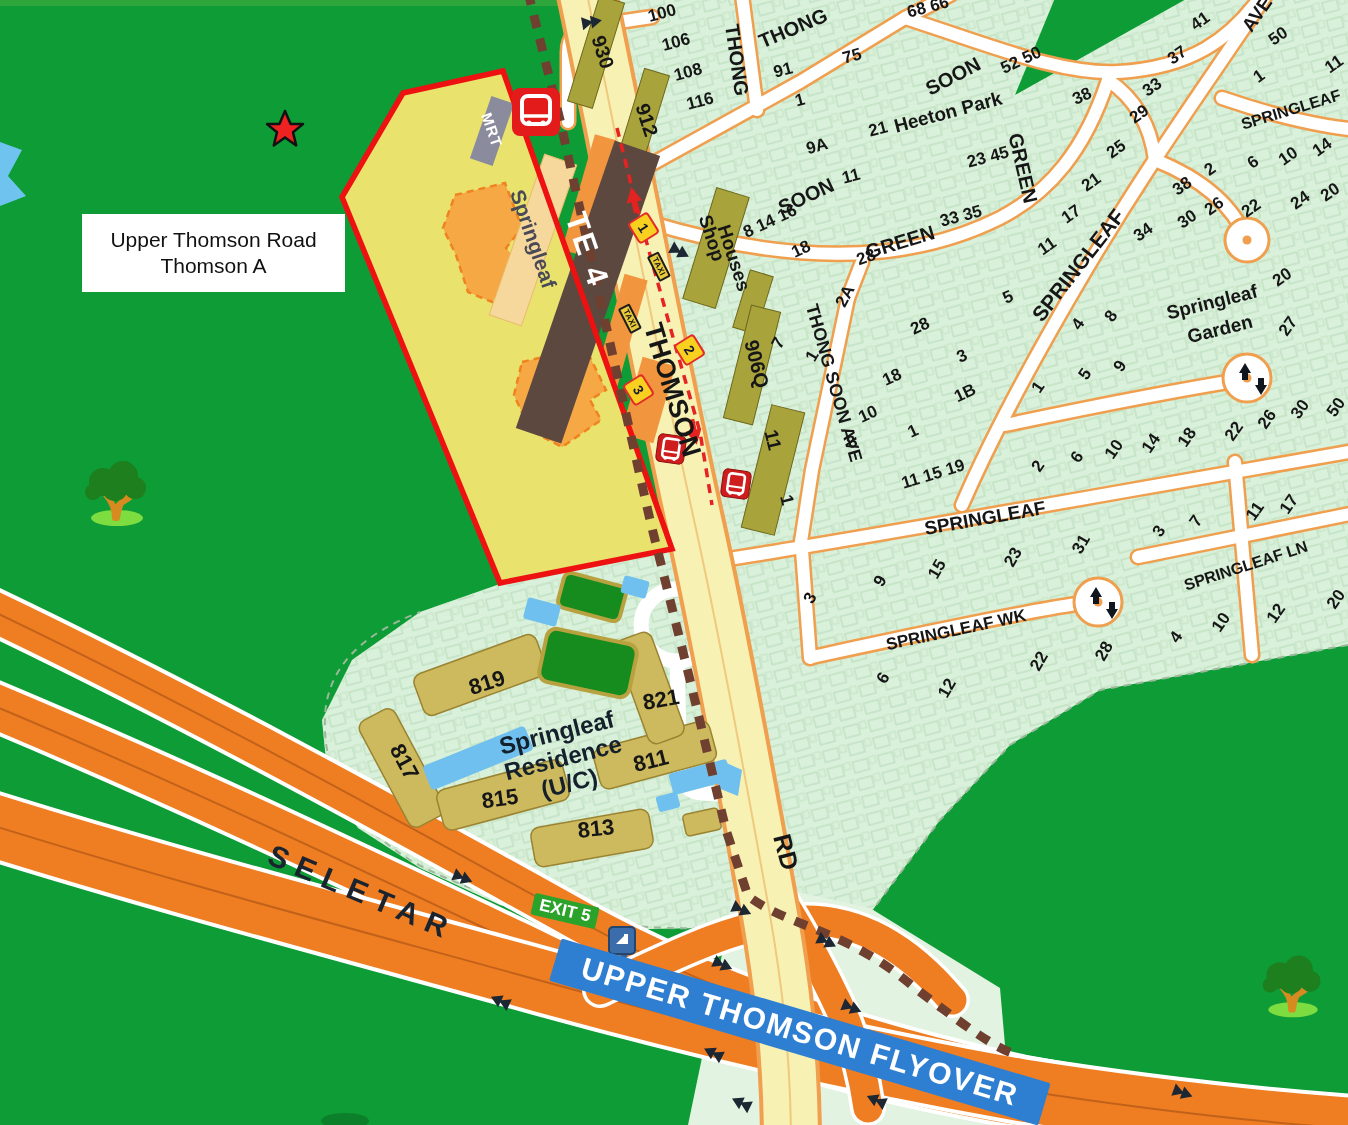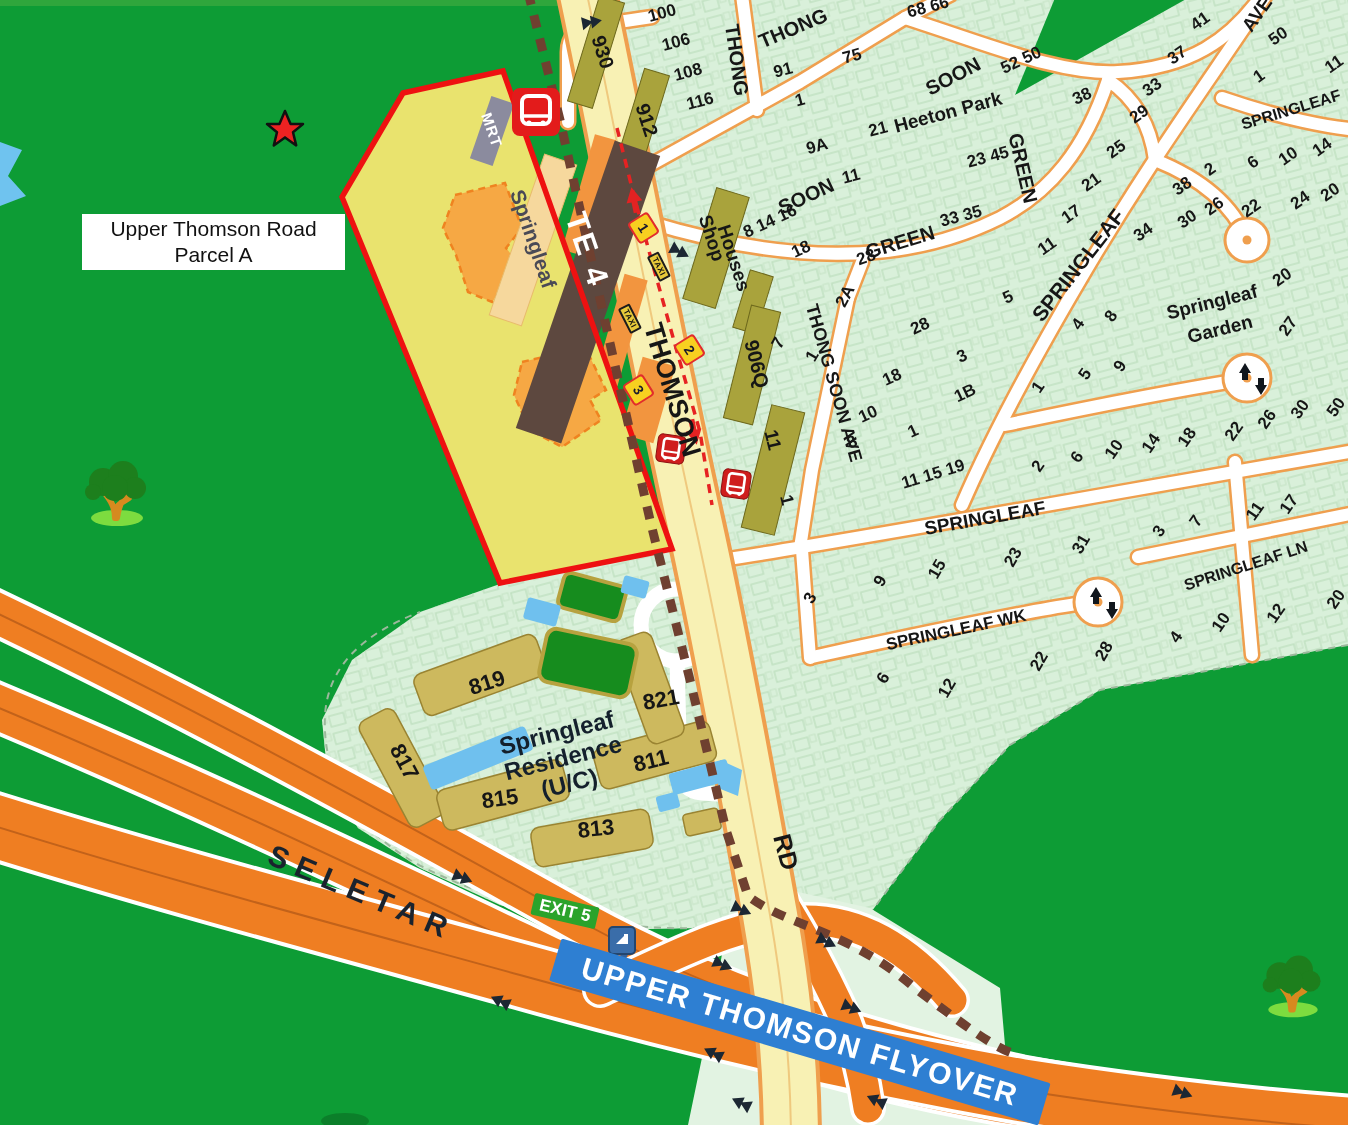--- a/index.html
+++ b/index.html
@@ -1,21 +1,21 @@
 <!DOCTYPE html>
 <html><head>
 <meta charset="utf-8">
 <style>
   html,body{margin:0;padding:0;background:#222;}
   #map{position:relative;width:1348px;height:1125px;overflow:hidden;
        font-family:"Liberation Sans",sans-serif;background:#0d9c35;}
   #base{position:absolute;left:0;top:0;}
   .ml{position:absolute;font-weight:700;color:#161616;white-space:pre;
       transform-origin:center center;line-height:1;}
-  .legend{position:absolute;left:82px;top:214px;width:263px;height:56px;background:#ffffff;
+  .legend{position:absolute;left:82px;top:214px;width:263px;height:78px;background:#ffffff;
           display:flex;flex-direction:column;justify-content:center;align-items:center;
           font-size:21px;color:#111;line-height:1.25;font-weight:400;}
   .rot{position:absolute;transform-origin:center center;white-space:nowrap;}
   .mrt-tag{color:#ffffff;font-weight:700;font-size:15px;letter-spacing:1px;}
   .stn-name{color:#4a4a56;font-weight:700;font-size:21px;}
   .stn-code{color:#ffffff;font-weight:700;font-size:31px;letter-spacing:3px;}
   .seletar{color:#1a232e;font-weight:700;font-size:30px;letter-spacing:9px;}
   .exit{background:#2ba32b;color:#fff;font-weight:700;font-size:17px;padding:1px 7px;border-radius:2px;}
   .flyover{background:#2e7fd2;color:#fff;font-weight:700;font-size:30px;letter-spacing:2px;
            padding:5px 28px;border-radius:2px;}
@@ -236,21 +236,21 @@
     <use href="#ff" transform="translate(713,1053) rotate(207) translate(-10,-6.5)"></use>
     <use href="#ff" transform="translate(741,1103) rotate(206) translate(-10,-6.5)"></use>
     <use href="#ff" transform="translate(876,1100) rotate(204) translate(-10,-6.5)"></use>
     <use href="#cularrows" transform="translate(1247,378)"></use>
     <use href="#cularrows" transform="translate(1098,602)"></use>
   </g>
 </svg>
 
 <div class="legend">
   <span>Upper Thomson Road</span>
-  <span>Parcel A</span>
+  <span>Thomson A</span>
 </div>
 
 <div class="rot mrt-tag" style="left:492px;top:130px;transform:translate(-50%,-50%) rotate(71deg);">MRT</div>
 <div class="rot stn-name" style="left:533px;top:239px;transform:translate(-50%,-50%) rotate(71deg);">Springleaf</div>
 <div class="rot stn-code" style="left:587px;top:250px;transform:translate(-50%,-50%) rotate(71deg);">TE 4</div>
 
 <div class="rot residence" style="left:563px;top:758px;transform:translate(-50%,-50%) rotate(-14deg);">
   <div>Springleaf</div>
   <div>Residence</div>
   <div>(U/C)</div>

